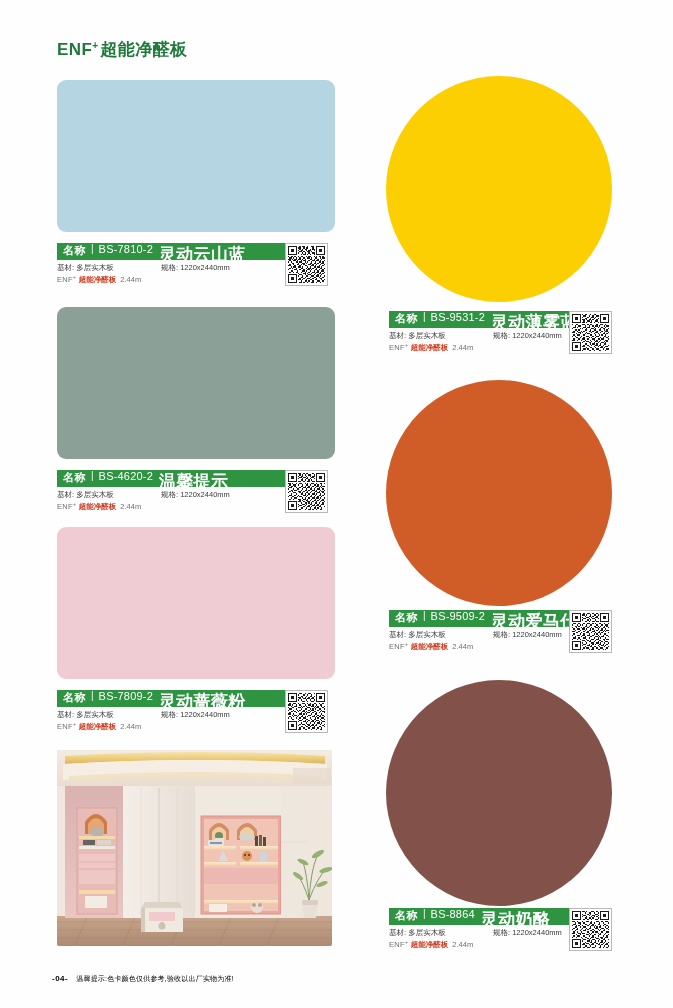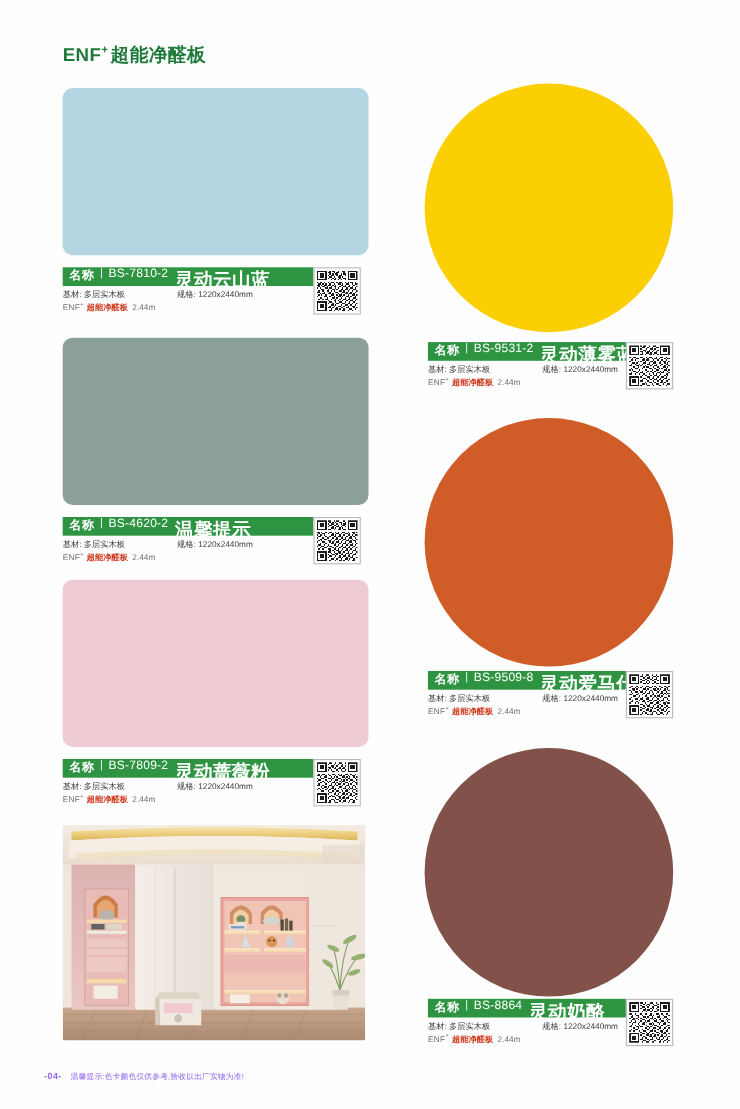--- a/index.html
+++ b/index.html
@@ -152,25 +152,25 @@
     position: absolute;
     overflow: hidden;
     border-radius: 2px;
     background: #efe6e0;
   }
   .room-photo svg { display: block; width: 100%; height: 100%; }
 
   
   .footer {
     position: absolute;
-    left: 40px;
+    left: 52px;
     bottom: 24px;
     display: flex;
     align-items: baseline;
-    color: #8b5cf6;
+    color: #000000;
     text-align: center;
   }
   .foot-page {
     font-size: 8px;
     letter-spacing: .5px;
     font-weight: bold;
   }
   .foot-note {
     font-size: 7px;
     margin-left: 8px;
@@ -1249,21 +1249,21 @@
     </div>
   </div>
 
   <div class="swatch-circle" style="left: 386px; top: 380px; width: 226px; height: 226px; background-color: rgb(208, 92, 40);"></div>
 
   <div class="label-card" style="left:389px; top:610px; width:226px;">
     <div class="label-text" style="width:180px;">
       <div class="label-bar">
         <span class="lb-name">名称</span>
         <span class="lb-sep">|</span>
-        <span class="lb-code">BS-9509-8</span>
+        <span class="lb-code">BS-9509-2</span>
         <span class="lb-color">灵动爱马仕橙Ⅱ</span>
       </div>
       <div class="label-row2">
         <span class="r2-base"><span>基材:</span> <span>多层实木板</span></span>
         <span class="r2-spec"><span>规格:</span> <span>1220x2440mm</span></span>
       </div>
       <div class="label-row3">
         <span class="r3-enf">ENF</span>
         <span class="r3-sup">+</span>
         <span class="r3-tag">超能净醛板</span>

